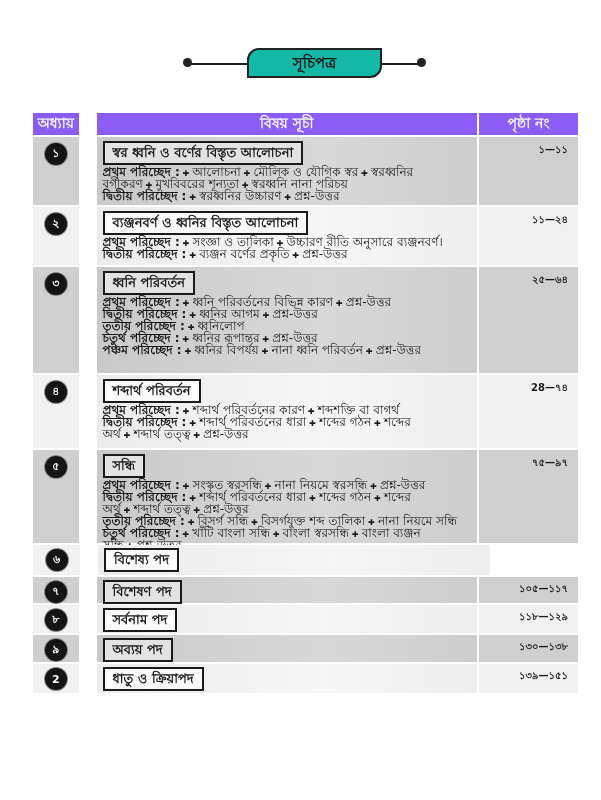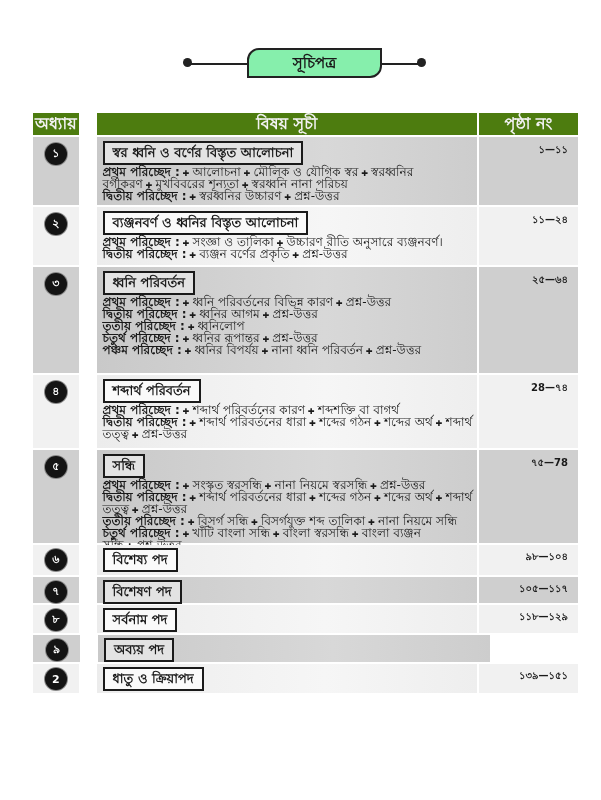--- a/index.html
+++ b/index.html
@@ -9,47 +9,47 @@
     }
     .title-wrap { position: absolute; left: 183px; top: 48px; width: 243px; height: 30px; }
     .title-line { position: absolute; top: 15px; height: 2px; background: #222; }
     .title-line.left { left: 3px; width: 63px; }
     .title-line.right { left: 196px; width: 42px; }
     .title-dot { position: absolute; top: 10px; width: 9px; height: 9px; border-radius: 50%; background: #222; }
     .title-dot.left { left: 0; }
     .title-dot.right { left: 234px; }
     .title-box {
       position: absolute; left: 64px; top: 0; width: 135px; height: 30px;
-      background: #86efac; border: 2px solid #222; box-sizing: border-box;
+      background: #14b8a6; border: 2px solid #222; box-sizing: border-box;
       border-radius: 12px 0 12px 0;
       display: flex; align-items: center; justify-content: center;
       font-size: 15px; font-weight: bold;
     }
     .table { position: absolute; left: 33px; top: 113px; width: 545px; }
     .hdr { display: flex; height: 22px; }
     .hdr > div {
-      background: #4d7c0f; color: #f2f2f2; font-size: 16px; font-weight: bold;
+      background: #8b5cf6; color: #f2f2f2; font-size: 14px; font-weight: bold;
       display: flex; align-items: center; justify-content: center; box-sizing: border-box;
     }
     .col-ch { width: 47px; }
     .col-subj { width: 392px; margin-left: 18px; }
     .col-page { width: 102px; margin-left: 2px; }
     .row { display: flex; border-top: 2px solid #ffffff; box-sizing: border-box; }
     .row > div { box-sizing: border-box; }
     .row.shade > div { background: #cfcfcf; }
     .row.light > div { background: #f1f1f1; }
     .row.shade .cell-subj { background: linear-gradient(90deg, #c9c9c9, #d8d8d8 60%, #cdcdcd); }
     .row.light .cell-subj { background: linear-gradient(90deg, #ececec, #f6f6f6 60%, #eeeeee); }
     .cell-ch { display: flex; justify-content: center; padding-top: 6px; }
     .ch-num {
       width: 22px; height: 22px; border-radius: 50%; background: #141414; color: #fff;
       font-size: 11px; font-weight: bold; display: flex; align-items: center; justify-content: center;
       box-shadow: 0 0 0 1px #888;
     }
-    .cell-subj { padding: 4px 2px 3px 6px; }
+    .cell-subj { padding: 4px 14px 3px 6px; }
     .chap-title {
       display: inline-block; border: 2px solid #1a1a1a; background: #fafafa;
       padding: 1px 8px; font-size: 13px; font-weight: bold; line-height: 18px; margin-bottom: 2px;
     }
     .row.shade .chap-title { background: #e3e3e3; }
     .sec { font-size: 12px; line-height: 11px; color: #1a1a1a; }
     .sec .sec-label { font-weight: bold; }
     .sec .item::before { content: "\271A"; font-size: 8px; margin: 0 3px; }
     .cell-page { text-align: right; padding: 5px 10px 4px 0; font-size: 10px; font-weight: bold; }
     .row.single .cell-ch { padding-top: 4px; }
@@ -100,48 +100,48 @@
           <span class="ch-num">৪</span>
         </div>
         <div class="col-subj cell-subj"><div class="chap-title">শব্দার্থ পরিবর্তন</div><div class="sec"><span class="sec-label">প্রথম পরিচ্ছেদ :</span><span class="item">শব্দার্থ পরিবর্তনের কারণ</span><span class="item">শব্দশক্তি বা বাগর্থ</span></div><div class="sec"><span class="sec-label">দ্বিতীয় পরিচ্ছেদ :</span><span class="item">শব্দার্থ পরিবর্তনের ধারা</span><span class="item">শব্দের গঠন</span><span class="item">শব্দের অর্থ</span><span class="item">শব্দার্থ তত্ত্ব</span><span class="item">প্রশ্ন-উত্তর</span></div></div>
         <div class="col-page cell-page">28—৭৪</div>
       </div>
       <div class="row shade" style="height: 95px;">
         <div class="col-ch cell-ch">
           <span class="ch-num">৫</span>
         </div>
         <div class="col-subj cell-subj"><div class="chap-title">সন্ধি</div><div class="sec"><span class="sec-label">প্রথম পরিচ্ছেদ :</span><span class="item">সংস্কৃত স্বরসন্ধি</span><span class="item">নানা নিয়মে স্বরসন্ধি</span><span class="item">প্রশ্ন-উত্তর</span></div><div class="sec"><span class="sec-label">দ্বিতীয় পরিচ্ছেদ :</span><span class="item">শব্দার্থ পরিবর্তনের ধারা</span><span class="item">শব্দের গঠন</span><span class="item">শব্দের অর্থ</span><span class="item">শব্দার্থ তত্ত্ব</span><span class="item">প্রশ্ন-উত্তর</span></div><div class="sec"><span class="sec-label">তৃতীয় পরিচ্ছেদ :</span><span class="item">বিসর্গ সন্ধি</span><span class="item">বিসর্গযুক্ত শব্দ তালিকা</span><span class="item">নানা নিয়মে সন্ধি</span></div><div class="sec"><span class="sec-label">চতুর্থ পরিচ্ছেদ :</span><span class="item">খাঁটি বাংলা সন্ধি</span><span class="item">বাংলা স্বরসন্ধি</span><span class="item">বাংলা ব্যঞ্জন সন্ধি</span><span class="item">প্রশ্ন-উত্তর</span></div></div>
-        <div class="col-page cell-page">৭৫—78</div>
+        <div class="col-page cell-page">৭৫—৯৭</div>
       </div>
       <div class="row light single" style="height: 32px;">
         <div class="col-ch cell-ch">
           <span class="ch-num">৬</span>
         </div>
         <div class="col-subj cell-subj"><div class="chap-title">বিশেষ্য পদ</div></div>
-        <div class="col-page cell-page">৯৮—১০৪</div>
       </div>
       <div class="row shade single" style="height: 28px;">
         <div class="col-ch cell-ch">
           <span class="ch-num">৭</span>
         </div>
         <div class="col-subj cell-subj"><div class="chap-title">বিশেষণ পদ</div></div>
         <div class="col-page cell-page">১০৫—১১৭</div>
       </div>
       <div class="row light single" style="height: 30px;">
         <div class="col-ch cell-ch">
           <span class="ch-num">৮</span>
         </div>
         <div class="col-subj cell-subj"><div class="chap-title">সর্বনাম পদ</div></div>
         <div class="col-page cell-page">১১৮—১২৯</div>
       </div>
       <div class="row shade single" style="height: 29px;">
         <div class="col-ch cell-ch">
           <span class="ch-num">৯</span>
         </div>
         <div class="col-subj cell-subj"><div class="chap-title">অব্যয় পদ</div></div>
+        <div class="col-page cell-page">১৩০—১৩৮</div>
       </div>
       <div class="row light single" style="height: 31px;">
         <div class="col-ch cell-ch">
           <span class="ch-num">2</span>
         </div>
         <div class="col-subj cell-subj"><div class="chap-title">ধাতু ও ক্রিয়াপদ</div></div>
         <div class="col-page cell-page">১৩৯—১৫১</div>
       </div>
     </div>
 </div>

